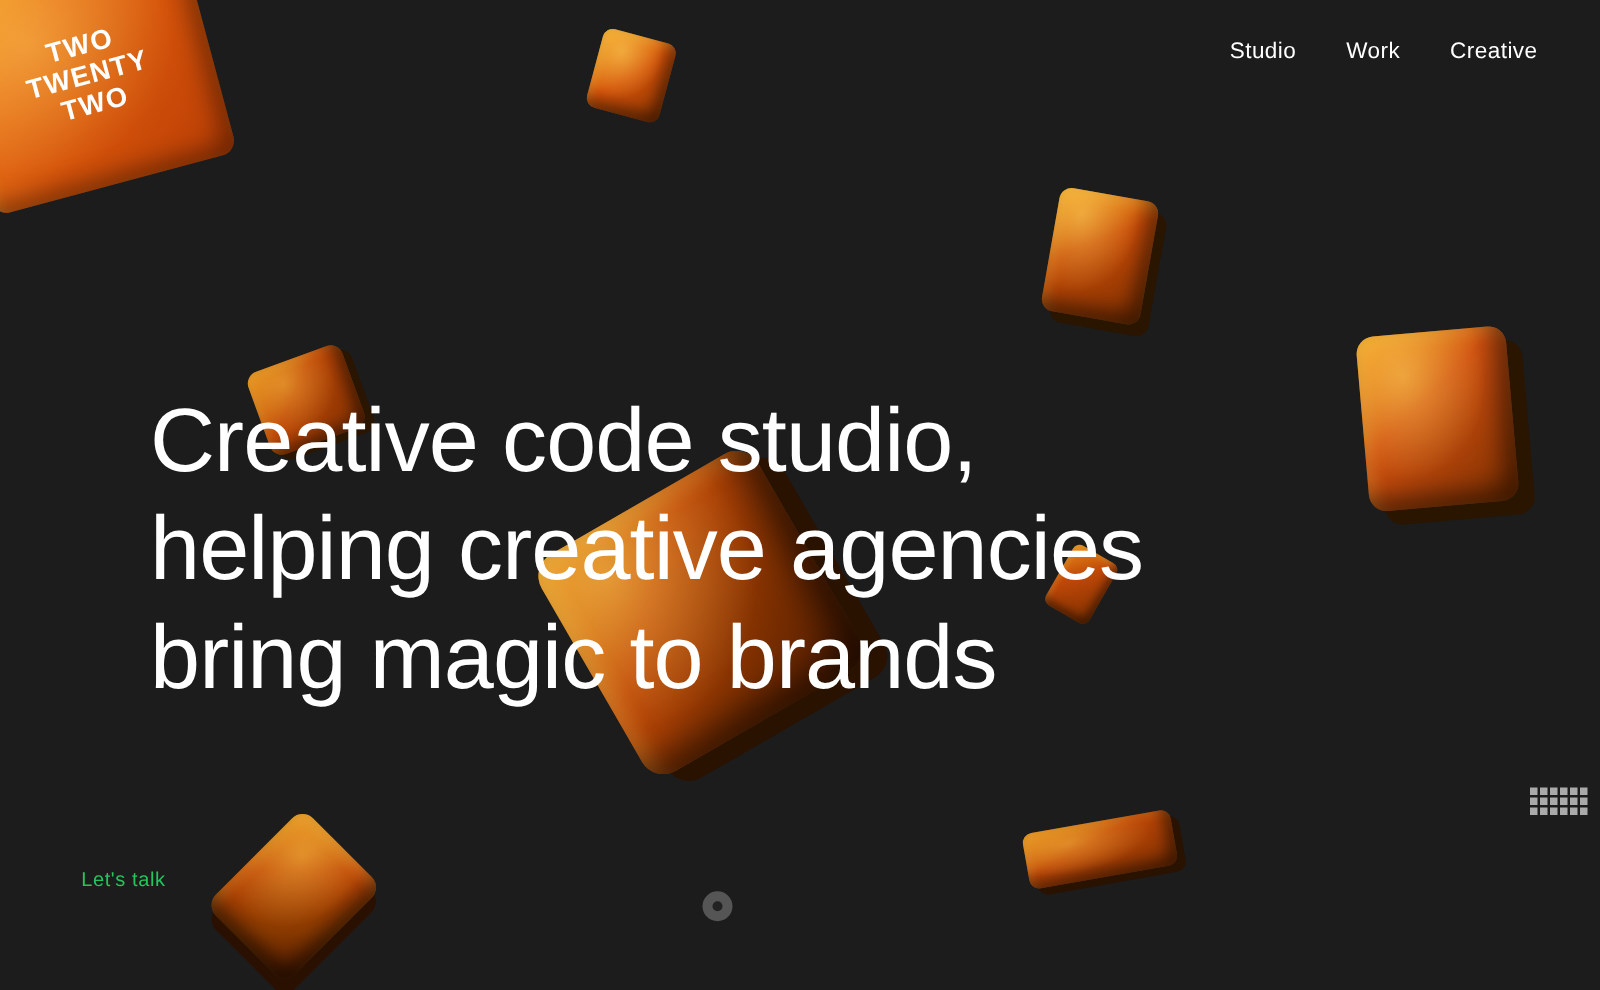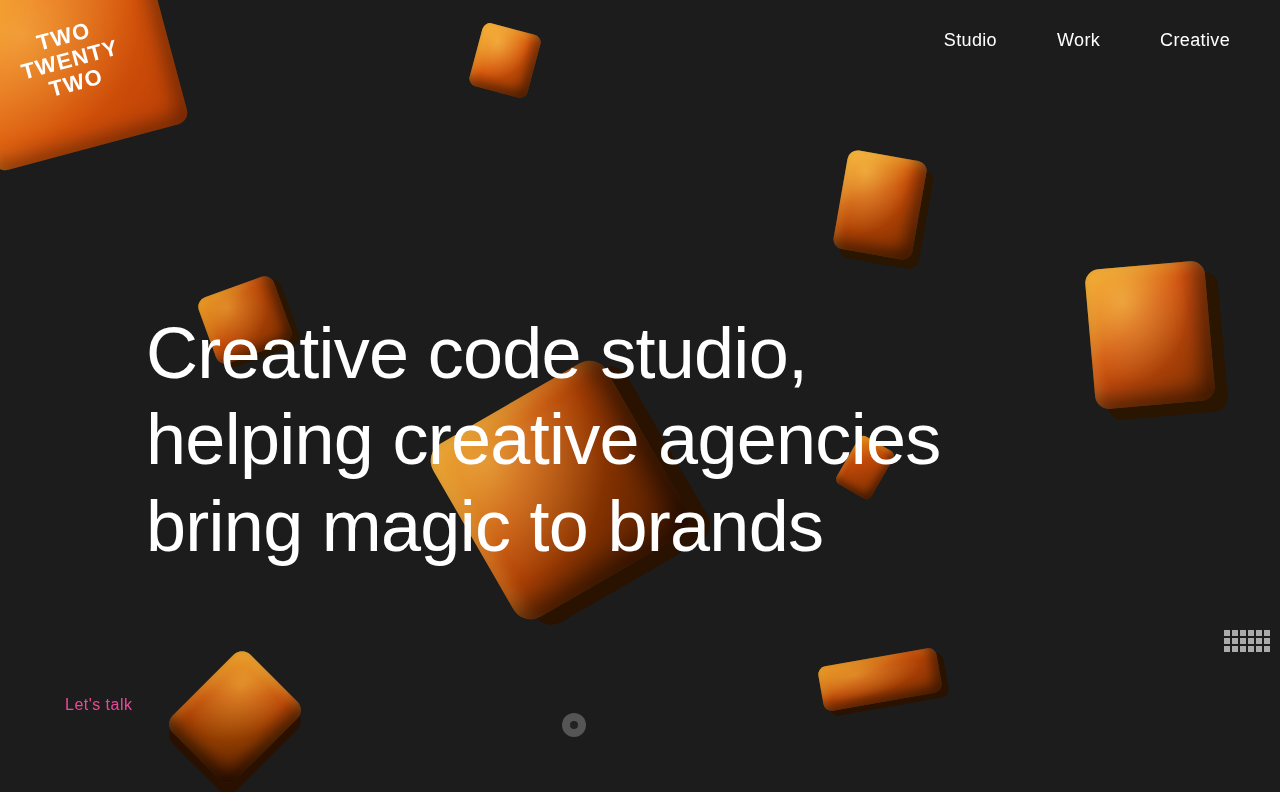--- a/index.html
+++ b/index.html
@@ -17,21 +17,21 @@
       position: relative;
     }
 
     
     nav {
       position: absolute;
       top: 0;
       right: 0;
       display: flex;
       align-items: center;
-      gap: 60px;
+      gap: 40px;
       padding: 30px 50px;
       z-index: 10;
     }
 
     nav a {
       color: #ffffff;
       text-decoration: none;
       font-size: 18px;
       font-weight: 400;
       letter-spacing: 0.02em;
@@ -78,39 +78,39 @@
       letter-spacing: 0.05em;
       text-transform: uppercase;
       position: relative;
       z-index: 1;
     }
 
     
     .hero-text {
       position: absolute;
       top: 310px;
-      left: 146px;
+      left: 120px;
       z-index: 5;
       max-width: 900px;
     }
 
     .hero-text h1 {
       font-size: 72px;
       font-weight: 300;
       color: #ffffff;
       line-height: 1.2;
       letter-spacing: -0.01em;
     }
 
     
     .lets-talk {
       position: absolute;
       bottom: 78px;
       left: 65px;
-      color: #ec4899;
+      color: #22c55e;
       font-size: 16px;
       font-weight: 400;
       letter-spacing: 0.03em;
       z-index: 10;
       cursor: pointer;
     }
 
     
     .scroll-indicator {
       position: absolute;

